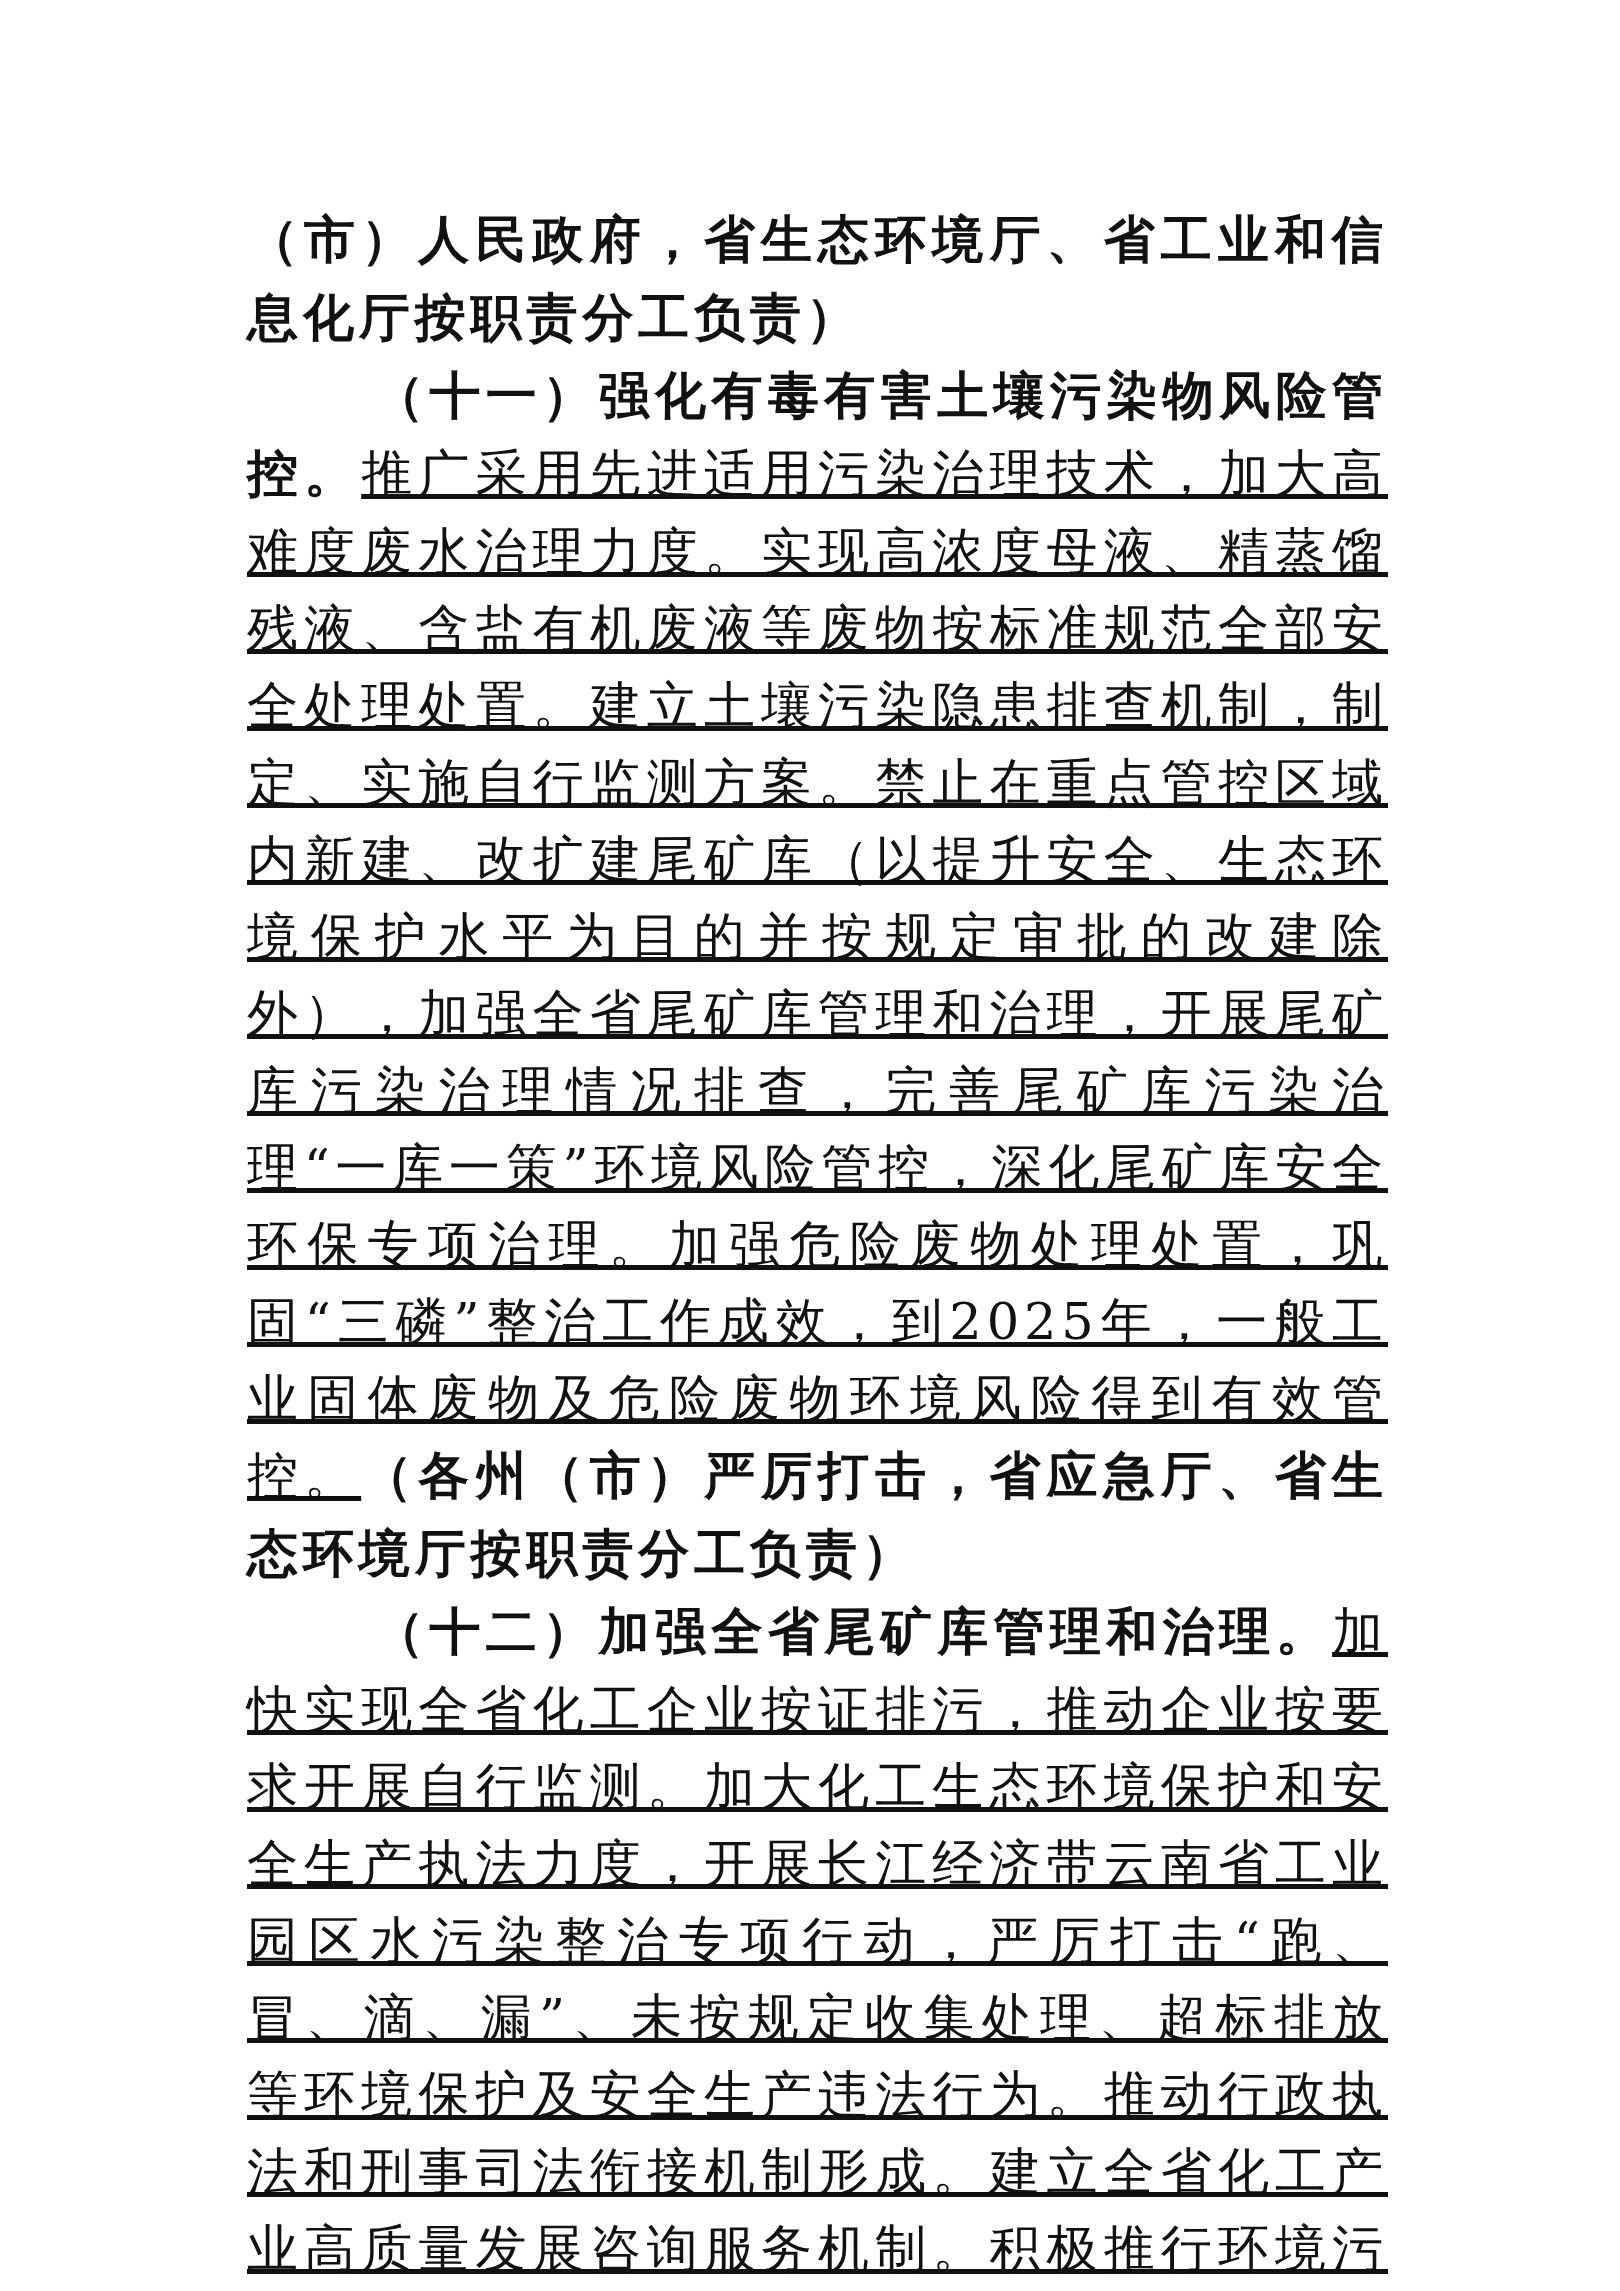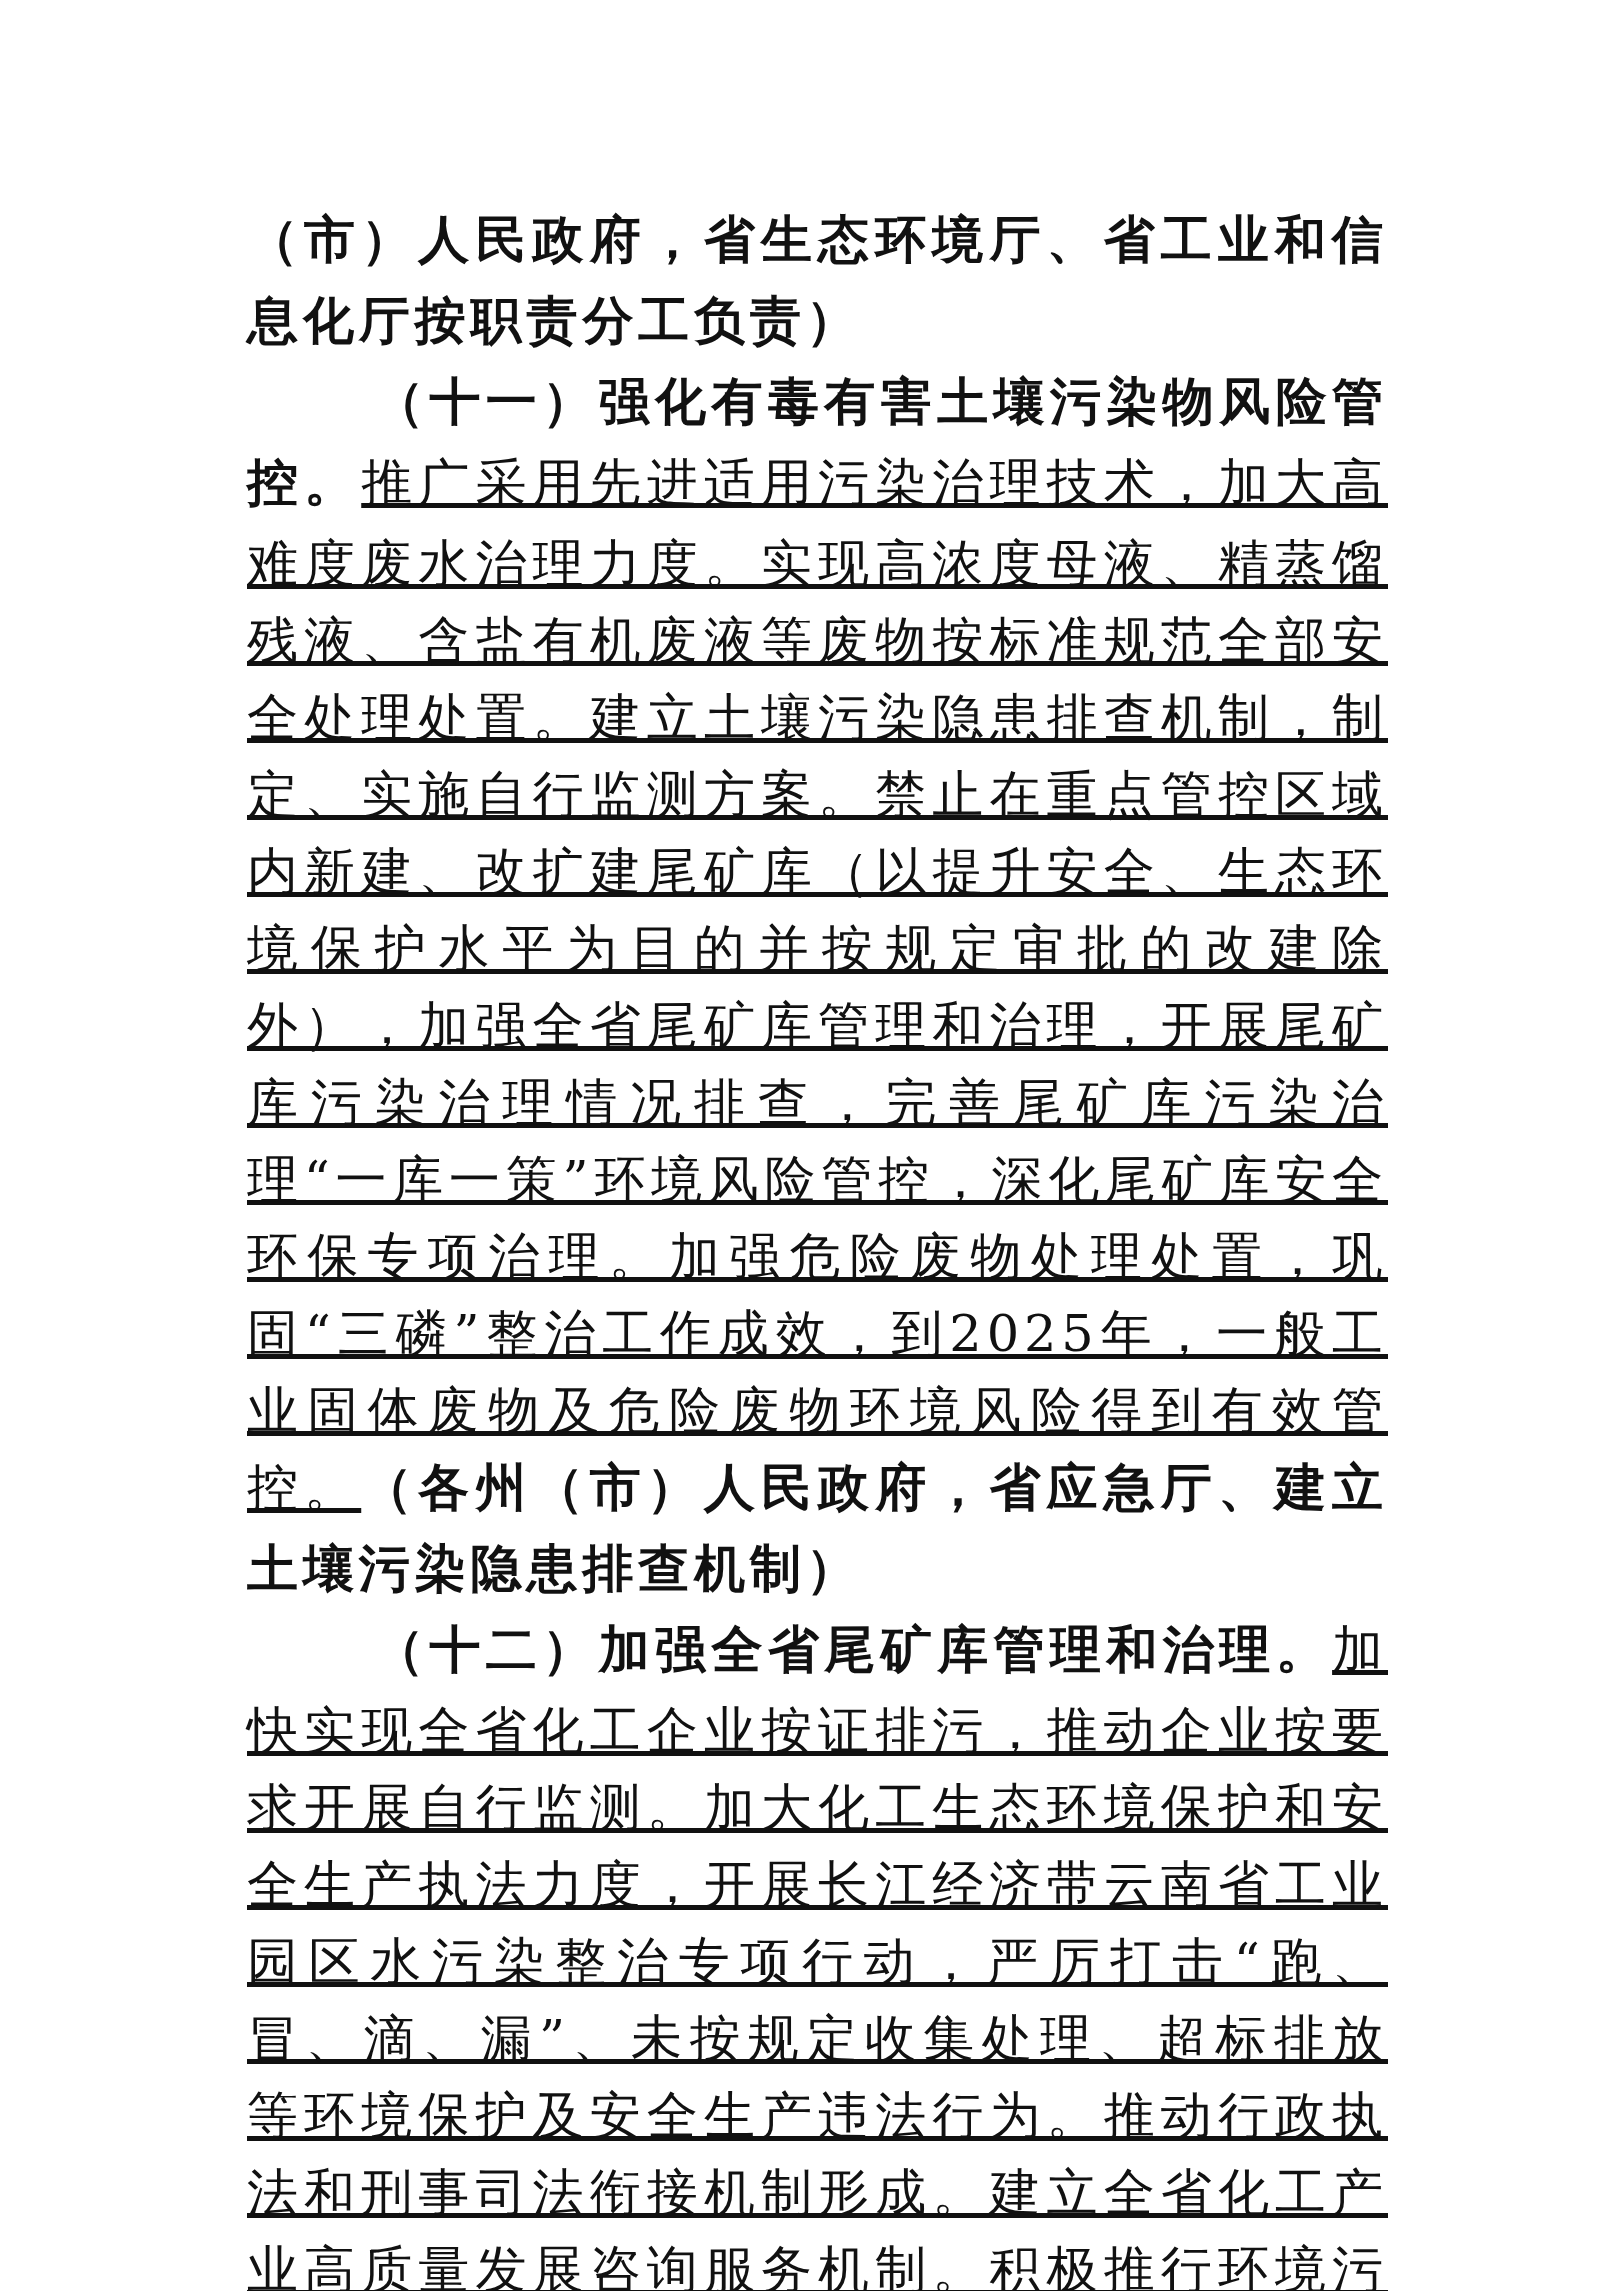--- a/index.html
+++ b/index.html
@@ -12,30 +12,30 @@
     font-family: "DejaVu Serif", "Liberation Serif", serif;
     font-size: 51px;
     line-height: 77px;
     color: #111111;
     text-align: justify;
     text-justify: inter-character;
     letter-spacing: 4.9px;
   }
   .para { margin: 0; }
   .para.indent { text-indent: 126px; }
-  .bold { font-weight: bold; font-family: Liberation Mono, monospace; }
+  .bold { font-weight: bold; font-family: Liberation Serif, serif; }
   .reg { font-weight: normal; text-decoration: underline; }
 </style>
 </head>
 <body>
 
 <div class="page">
   <p class="para">
     <span class="bold">（市）人民政府，省生态环境厅、省工业和信息化厅按职责分工负责）</span>
   </p>
   <p class="para indent">
-    <span class="bold">（十一）强化有毒有害土壤污染物风险管控。</span><span class="reg">推广采用先进适用污染治理技术，加大高难度废水治理力度。实现高浓度母液、精蒸馏残液、含盐有机废液等废物按标准规范全部安全处理处置。建立土壤污染隐患排查机制，制定、实施自行监测方案。禁止在重点管控区域内新建、改扩建尾矿库（以提升安全、生态环境保护水平为目的并按规定审批的改建除外），加强全省尾矿库管理和治理，开展尾矿库污染治理情况排查，完善尾矿库污染治理“一库一策”环境风险管控，深化尾矿库安全环保专项治理。加强危险废物处理处置，巩固“三磷”整治工作成效，到2025年，一般工业固体废物及危险废物环境风险得到有效管控。</span><span class="bold">（各州（市）人民政府，省应急厅、建立土壤污染隐患排查机制）</span>
+    <span class="bold">（十一）强化有毒有害土壤污染物风险管控。</span><span class="reg">推广采用先进适用污染治理技术，加大高难度废水治理力度。实现高浓度母液、精蒸馏残液、含盐有机废液等废物按标准规范全部安全处理处置。建立土壤污染隐患排查机制，制定、实施自行监测方案。禁止在重点管控区域内新建、改扩建尾矿库（以提升安全、生态环境保护水平为目的并按规定审批的改建除外），加强全省尾矿库管理和治理，开展尾矿库污染治理情况排查，完善尾矿库污染治理“一库一策”环境风险管控，深化尾矿库安全环保专项治理。加强危险废物处理处置，巩固“三磷”整治工作成效，到2025年，一般工业固体废物及危险废物环境风险得到有效管控。</span><span class="bold">（各州（市）严厉打击，省应急厅、省生态环境厅按职责分工负责）</span>
   </p>
   <p class="para indent">
     <span class="bold">（十二）加强全省尾矿库管理和治理。</span><span class="reg">加快实现全省化工企业按证排污，推动企业按要求开展自行监测。加大化工生态环境保护和安全生产执法力度，开展长江经济带云南省工业园区水污染整治专项行动，严厉打击“跑、冒、滴、漏”、未按规定收集处理、超标排放等环境保护及安全生产违法行为。推动行政执法和刑事司法衔接机制形成。建立全省化工产业高质量发展咨询服务机制。积极推行环境污染第三方治理，探索开展化工园区环境综合治理托管务，生态环境导向的开发(EOD)等试点示范。</span>
   </p>
 </div>
 
 
 </body></html>

